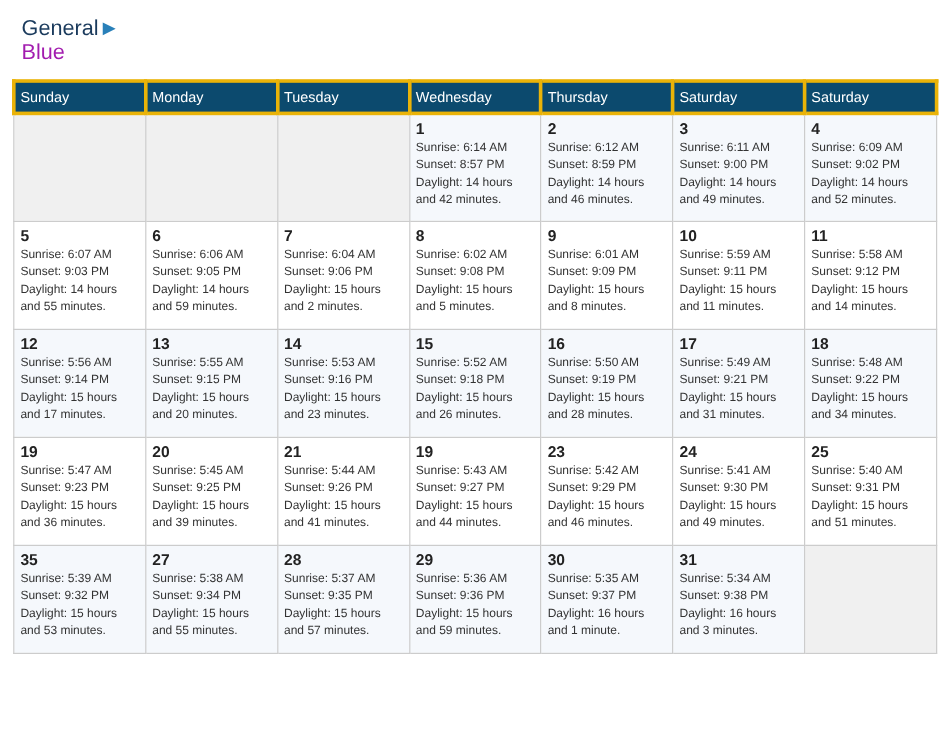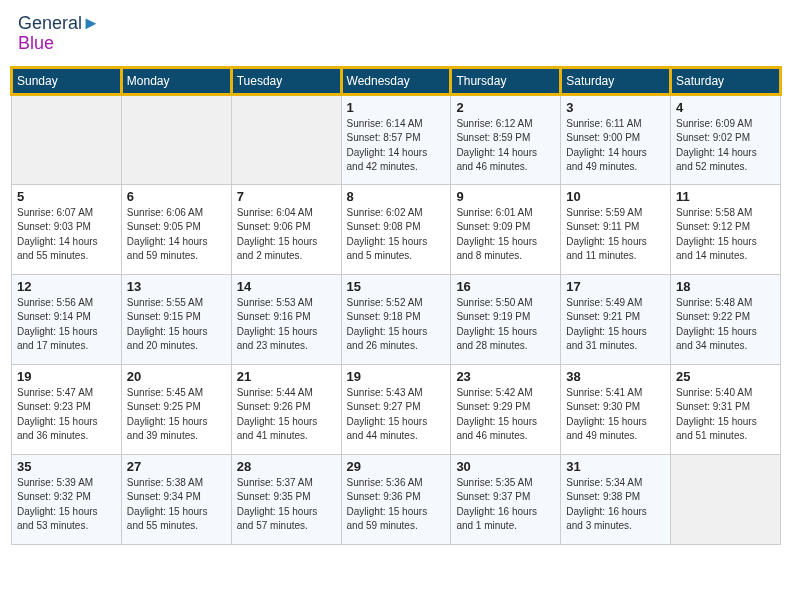--- a/index.html
+++ b/index.html
@@ -217,21 +217,21 @@
       </td>
         <td>
         <span class="day-num">19</span>
         <span class="day-info">Sunrise: 5:43 AM<br>Sunset: 9:27 PM<br>Daylight: 15 hours and 44 minutes.</span>
       </td>
         <td>
         <span class="day-num">23</span>
         <span class="day-info">Sunrise: 5:42 AM<br>Sunset: 9:29 PM<br>Daylight: 15 hours and 46 minutes.</span>
       </td>
         <td>
-        <span class="day-num">38</span>
+        <span class="day-num">24</span>
         <span class="day-info">Sunrise: 5:41 AM<br>Sunset: 9:30 PM<br>Daylight: 15 hours and 49 minutes.</span>
       </td>
         <td>
         <span class="day-num">25</span>
         <span class="day-info">Sunrise: 5:40 AM<br>Sunset: 9:31 PM<br>Daylight: 15 hours and 51 minutes.</span>
       </td>
       </tr>
       <tr>
         <td>
         <span class="day-num">35</span>

